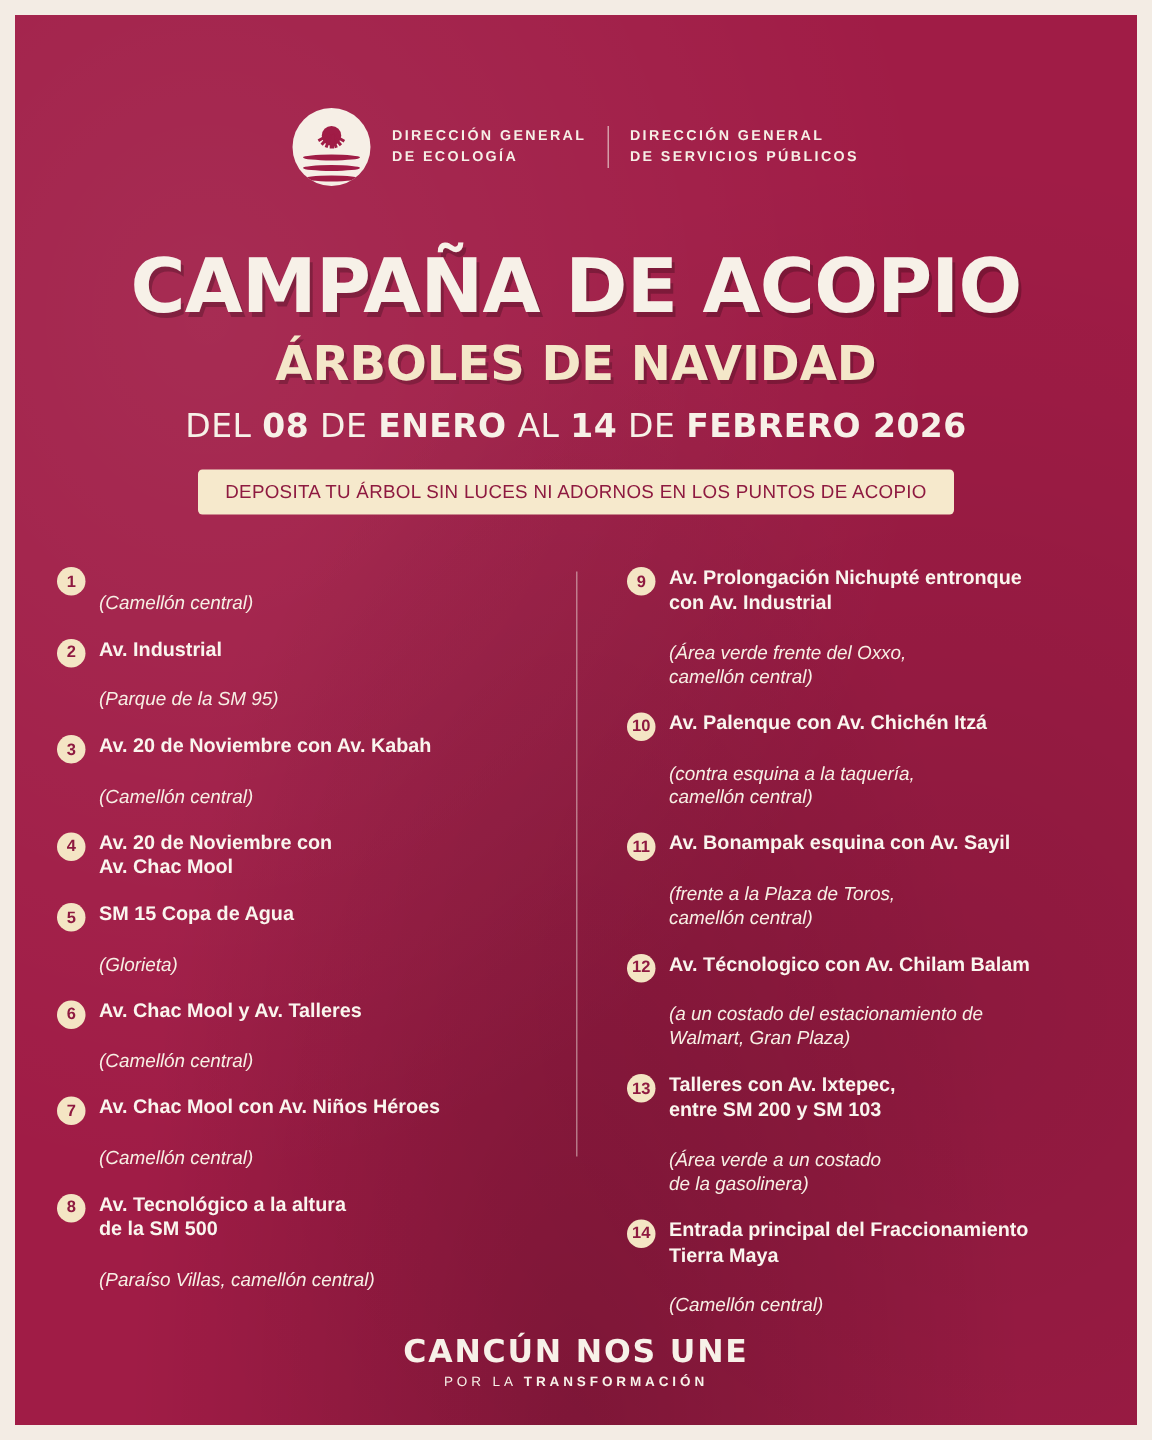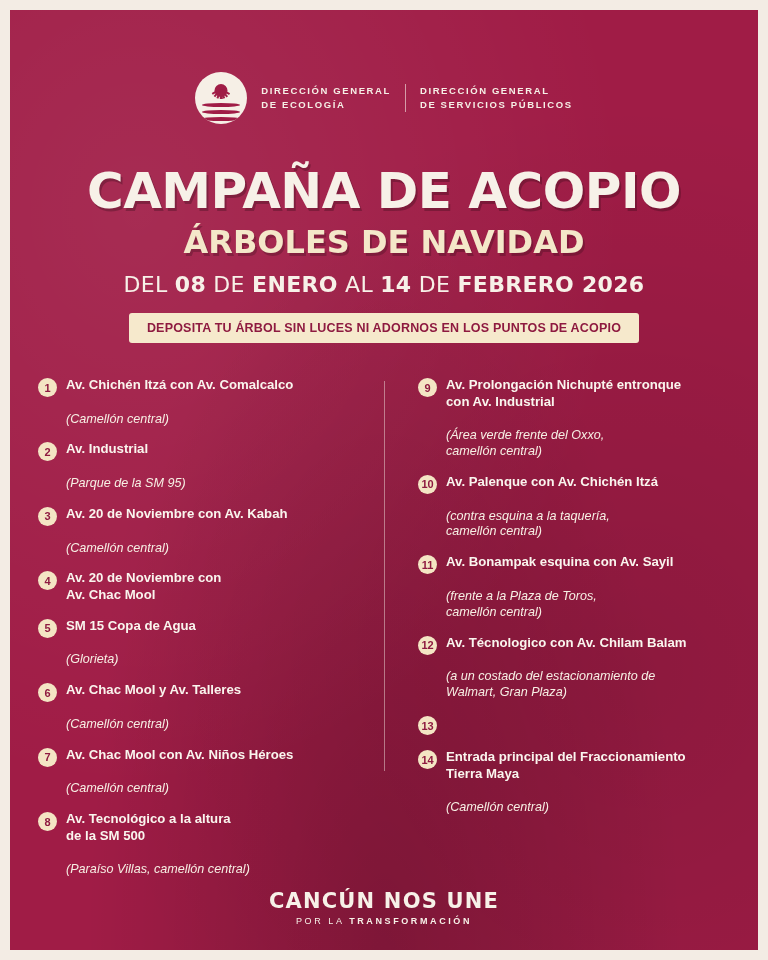--- a/index.html
+++ b/index.html
@@ -149,21 +149,21 @@
     font-weight: normal;
     letter-spacing: 0.3px;
   }
   .dates b { font-weight: bold; }
   .ribbon {
     margin: 16px auto 0 auto;
     display: inline-block;
     background: #f6e9cc;
     color: #8e1a40;
     font-size: 12.5px;
-    font-weight: bold;
+    font-weight: normal;
     letter-spacing: 0.2px;
     padding: 8px 18px;
     border-radius: 3px;
   }
 
   
   .columns {
     display: flex;
     margin-top: 34px;
     position: relative;
@@ -283,21 +283,20 @@
       </div>
       <div><span class="ribbon">DEPOSITA TU ÁRBOL SIN LUCES NI ADORNOS EN LOS PUNTOS DE ACOPIO</span></div>
     </div>
 
     <div class="columns">
       <div class="col-divider"></div>
       <div class="col left" id="col-left">
           <div class="item">
             <div class="num">1</div>
             <div class="txt">
-              <div class="main">Av. Chichén Itzá con Av. Comalcalco</div>
               <div class="sub">(Camellón central)</div>
             </div>
           </div>
           <div class="item">
             <div class="num">2</div>
             <div class="txt">
               <div class="main">Av. Industrial</div>
               <div class="sub">(Parque de la SM 95)</div>
             </div>
           </div>
@@ -367,20 +366,24 @@
           </div>
           <div class="item">
             <div class="num">12</div>
             <div class="txt">
               <div class="main">Av. Técnologico con Av. Chilam Balam</div>
               <div class="sub">(a un costado del estacionamiento de<br>Walmart, Gran Plaza)</div>
             </div>
           </div>
           <div class="item">
             <div class="num">13</div>
+            <div class="txt">
+              <div class="main">Talleres con Av. Ixtepec,<br>entre SM 200 y SM 103</div>
+              <div class="sub">(Área verde a un costado<br>de la gasolinera)</div>
+            </div>
           </div>
           <div class="item">
             <div class="num">14</div>
             <div class="txt">
               <div class="main">Entrada principal del Fraccionamiento<br>Tierra Maya</div>
               <div class="sub">(Camellón central)</div>
             </div>
           </div>
         </div>
     </div>

